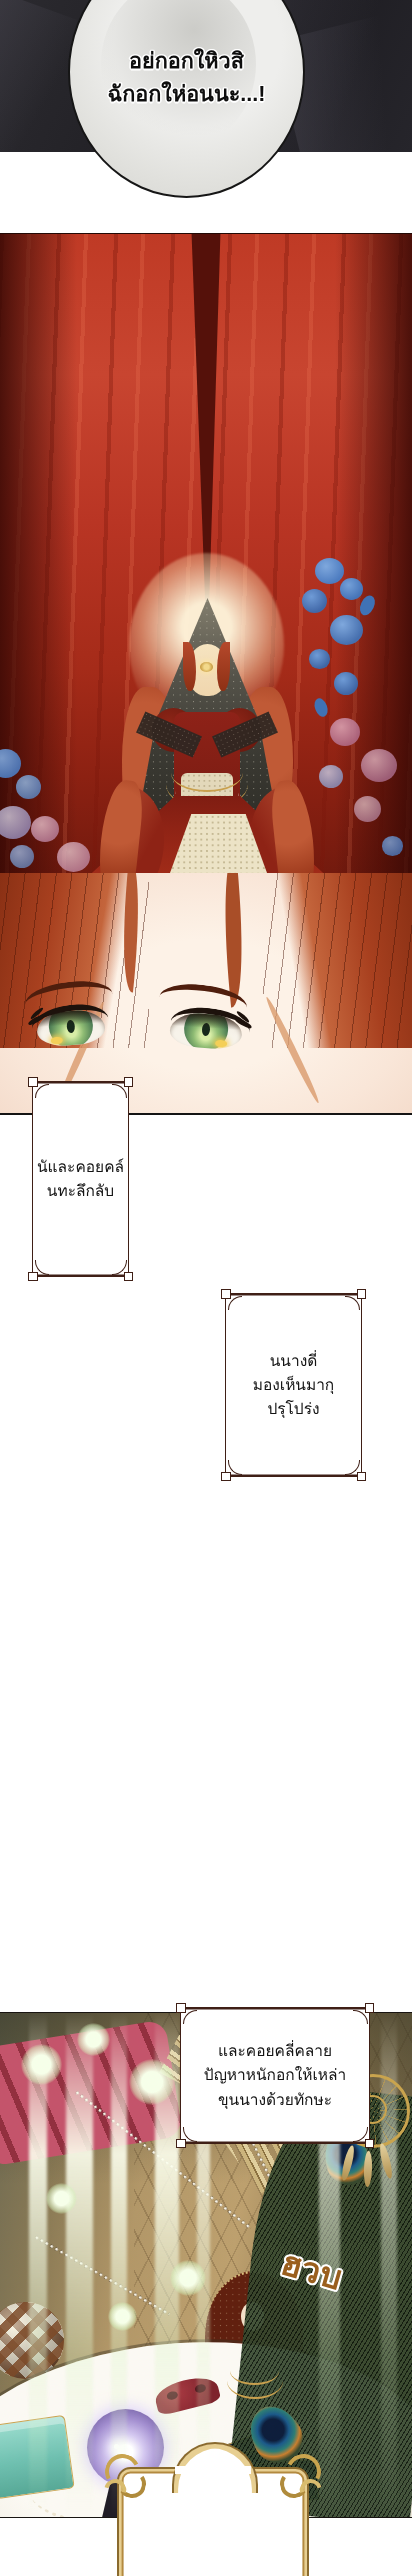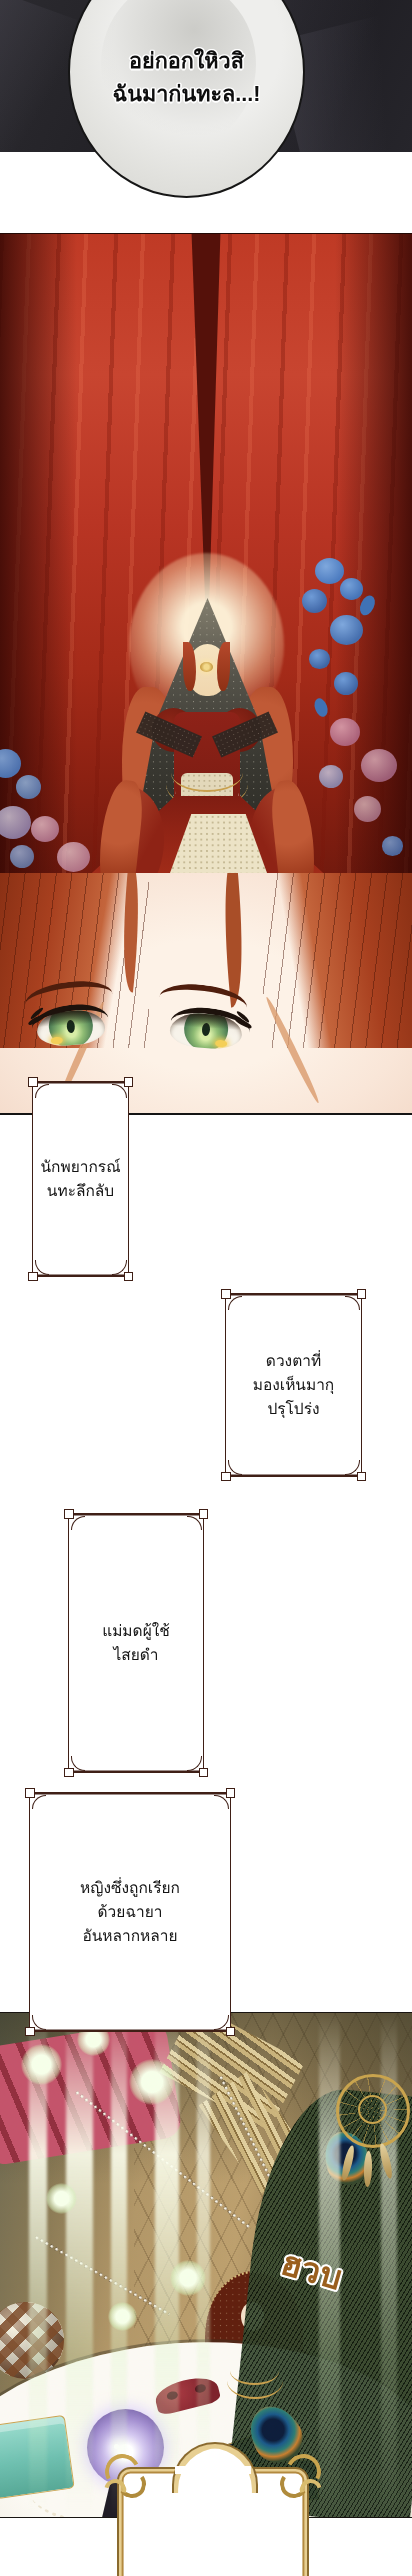--- a/index.html
+++ b/index.html
@@ -179,21 +179,21 @@
 
   <div class="abs panel-dark">
     <div class="cloak-fold" style="left:222px;top:-10.3px;width:216px;height:175px;transform:rotate(8deg);"></div>
     <div class="cloak-fold" style="left:289px;top:20.6px;width:155px;height:155px;transform:rotate(-14deg);"></div>
     <div class="cloak-fold" style="left:-31px;top:10.3px;width:134px;height:155px;transform:rotate(20deg);"></div>
   </div>
   <div class="abs bubble-top-shell">
     <div class="bubble-top-shadow"></div>
     <div class="bubble-top-text">
       <div>อย่กอกใหิวสิ</div>
-      <div>ฉันมาก่นทะล...!</div>
+      <div>ฉักอกให่อนนะ...!</div>
     </div>
   </div>
 
   <div class="abs panel-curtain">
     <div class="curtain-folds"></div>
     <div class="curtain-seam"></div>
     <div class="curtain-vignette-l"></div>
     <div class="curtain-vignette-r"></div>
 
     <div class="rose" style="left:315px;top:324px;width:29px;height:26px;background:radial-gradient(circle at 38% 32%,#7fa8dd,#4d7cc0 70%);"></div>
@@ -341,74 +341,62 @@
     <div class="orb" style="left:20.6px;top:31px;width:41px;height:41px;"></div>
     <div class="orb" style="left:77px;top:10.3px;width:33px;height:33px;"></div>
     <div class="orb" style="left:129px;top:46px;width:46px;height:46px;"></div>
     <div class="orb" style="left:170px;top:247px;width:36px;height:36px;"></div>
     <div class="orb" style="left:46px;top:170px;width:31px;height:31px;"></div>
     <div class="orb" style="left:108px;top:289px;width:29px;height:29px;"></div>
 
     <div class="sfx">ฮวบ</div>
   </div>
 
-
-  <div class="deco-box" style="left:29px;top:1792px;width:200px;height:238px;">
+  <div class="deco-box" style="left:180px;top:2007px;width:188px;height:135px;">
     <div class="dc tl"></div>
       <div class="dc tr"></div>
     <div class="dc bl"></div>
       <div class="dc br"></div>
     <div class="arc tl"></div>
       <div class="arc tr"></div>
     <div class="arc bl"></div>
       <div class="arc br"></div>
-    <div class="bline">หญิงซึ่งถูกเรียก</div>
-    <div class="bline">ด้วยฉายา</div>
-    <div class="bline">อันหลากหลาย</div>
-  </div>
+    <div class="bline">และคอยคลี่คลาย</div>
+    <div class="bline">ปัญหาหนักอกให้เหล่า</div>
+    <div class="bline">ขุนนางด้วยทักษะ</div>
+  </div>
+
 
   <div class="deco-box" style="left:32px;top:1081px;width:95px;height:194px;">
     <div class="dc tl"></div>
       <div class="dc tr"></div>
     <div class="dc bl"></div>
       <div class="dc br"></div>
     <div class="arc tl"></div>
       <div class="arc tr"></div>
     <div class="arc bl"></div>
       <div class="arc br"></div>
-    <div class="bline">นักพยากรณ์</div>
+    <div class="bline">นัและคอยคล์</div>
     <div class="bline">นทะลึกลับ</div>
   </div>
 
   <div class="deco-box" style="left:225px;top:1293px;width:135px;height:182px;">
     <div class="dc tl"></div>
       <div class="dc tr"></div>
     <div class="dc bl"></div>
       <div class="dc br"></div>
     <div class="arc tl"></div>
       <div class="arc tr"></div>
     <div class="arc bl"></div>
       <div class="arc br"></div>
-    <div class="bline">ดวงตาที่</div>
+    <div class="bline">นนางดี่</div>
     <div class="bline">มองเห็นมากุ</div>
     <div class="bline">ปรุโปร่ง</div>
   </div>
 
-  <div class="deco-box" style="left:68px;top:1513px;width:134px;height:258px;">
-    <div class="dc tl"></div>
-      <div class="dc tr"></div>
-    <div class="dc bl"></div>
-      <div class="dc br"></div>
-    <div class="arc tl"></div>
-      <div class="arc tr"></div>
-    <div class="arc bl"></div>
-      <div class="arc br"></div>
-    <div class="bline">แม่มดผู้ใช้</div>
-    <div class="bline">ไสยดำ</div>
-  </div>
 
   <div class="abs plaque">
     <div class="plaque-body"></div>
     <div class="plaque-arch"></div>
     <div class="patch" style="left:58px;top:-1px;width:76px;height:8.2px;"></div>
 
     <div class="fil" style="left:-13.4px;top:-15.5px;">
         <i class="a"></i>
         <i class="b"></i>
         <i class="c"></i>

